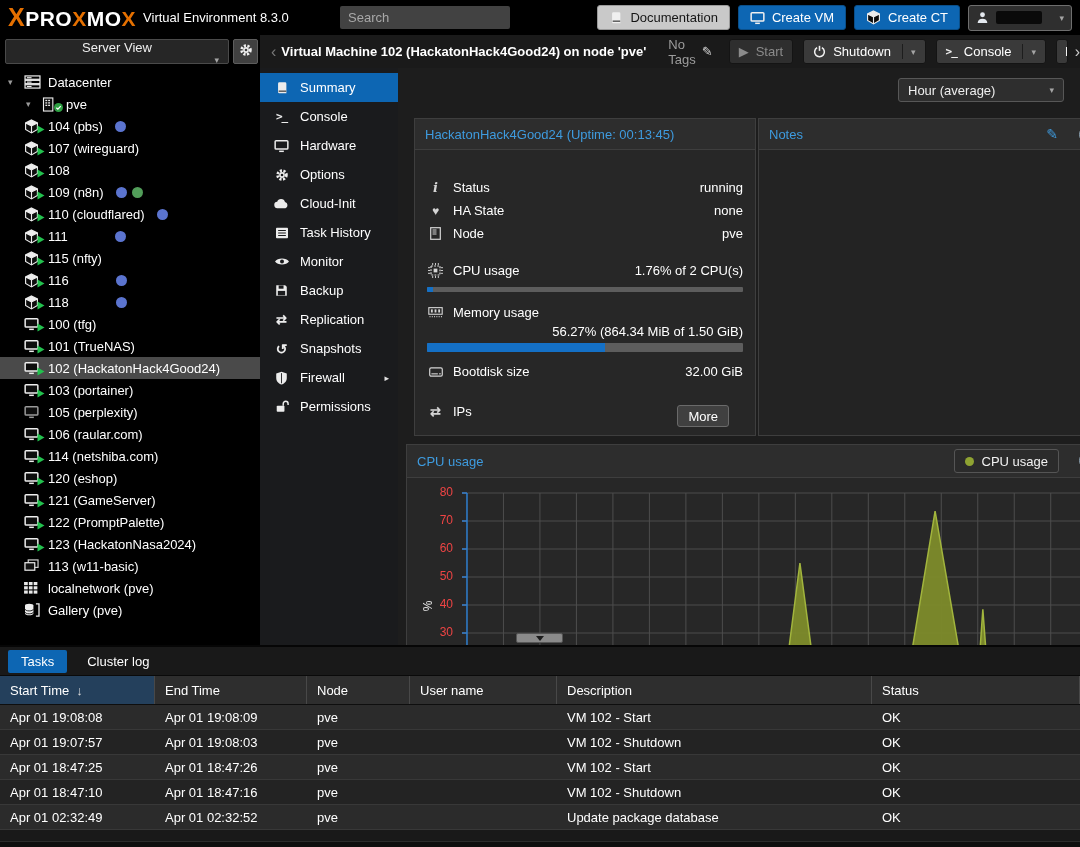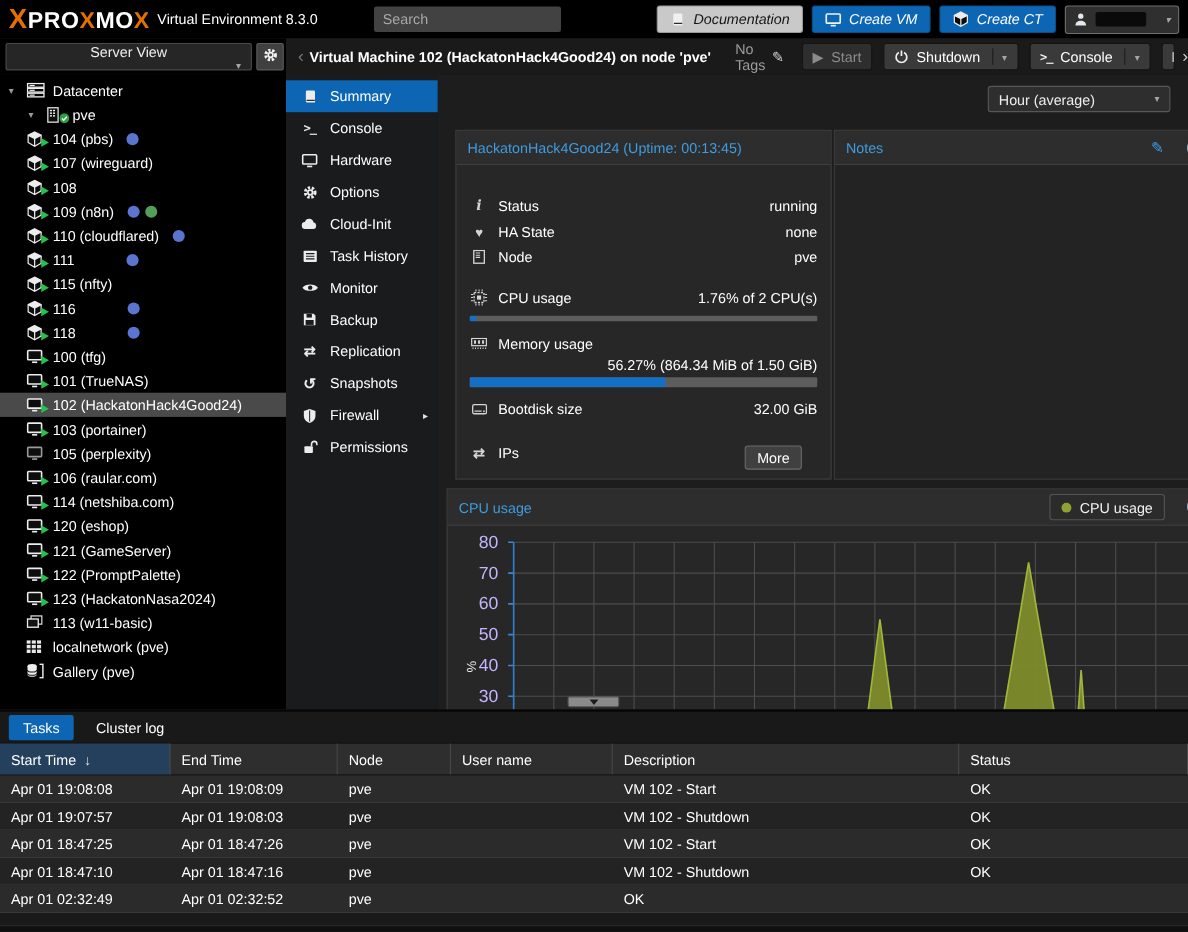--- a/index.html
+++ b/index.html
@@ -7,21 +7,21 @@
   body { background:#1d1d1d; font-family:"Liberation Sans", sans-serif; font-size:13px; color:#fff; position:relative; }
 
   
   .app-header { position:absolute; top:0; left:0; right:0; height:35px; background:#000; display:flex; align-items:center; padding:0 8px; }
   .logo { display:flex; align-items:baseline; font-weight:bold; letter-spacing:.5px; }
   .logo .lx { color:#e57000; font-size:25px; }
   .logo .lw { color:#fff; font-size:21px; }
   .subtitle { margin-left:7px; font-size:13px; color:#fff; }
   .search { position:absolute; left:340px; top:6px; width:170px; height:23px; background:#424242; border:none; border-radius:2px; color:#ddd; padding:0 8px; font-size:13px; outline:none; }
   .search::placeholder { color:#a8a8a8; }
-  .hdr-right { margin-left:auto; display:flex; gap:8px; align-items:center;font-style:italic; }
+  .hdr-right { margin-left:auto; display:flex; gap:8px; align-items:center; }
   .btn { height:25px; display:inline-flex; align-items:center; gap:7px; padding:0 11px; border-radius:3px; font-size:13px; border:1px solid transparent; cursor:pointer; }
   .btn-light { background:#c9c9c9; color:#151515; border-color:#9a9a9a; }
   .btn-blue { background:#0d66b3; color:#fff; border-color:#0a4f8a; }
   .user-box { width:104px; height:26px; background:#2f2f2f; border:1px solid #6e6e6e; border-radius:3px; display:flex; align-items:center; padding:0 7px; gap:7px; }
   .redact { width:46px; height:13px; background:#0a0a0a; border-radius:2px; }
   .chev { color:#a5a5a5; font-size:9px; }
   .user-box .chev { margin-left:auto; }
 
   
   .toolbar-left { position:absolute; top:35px; left:0; width:260px; height:33px; background:#000; }
@@ -80,21 +80,21 @@
   .srow .val { margin-left:auto; }
   .valrow { text-align:right; padding:0 12px; height:17px; }
   .bar { margin:0 12px; background:#5d5d5d; border-radius:1px; overflow:hidden; }
   .bar-fill { height:100%; background:#1470c6; }
   .more-button { position:absolute; right:26px; bottom:8px; height:22px; padding:0 10px; background:#404040; border:1px solid #6a6a6a; border-radius:3px; color:#fff; display:flex; align-items:center; cursor:pointer; }
 
   .legend { position:absolute; right:30px; top:4px; height:24px; border:1px solid #555; border-radius:3px; background:#2b2b2b; display:flex; align-items:center; gap:8px; padding:0 10px; color:#f2f2f2; }
   .legend-dot { width:9px; height:9px; border-radius:50%; }
   .plot { position:absolute; left:52px; top:43px; right:0; height:240px; }
   .plot svg { display:block; width:100%; height:240px; }
-  .ytick { position:absolute; width:34px; text-align:right; color:#c4b5fd; font-size:16px; left:12px; }
+  .ytick { position:absolute; width:34px; text-align:right; color:#ef4444; font-size:12px; left:12px; }
   .ylabel { position:absolute; left:16px; color:#e8e8e8; font-size:12px; transform:rotate(-90deg); }
 
   
   .tasks { position:absolute; top:645px; left:0; right:0; height:202px; background:#191919; border-top:2px solid #060606; }
   .tabbar { height:28px; display:flex; align-items:center; padding-left:8px; gap:20px; }
   .tab { color:#fff; cursor:pointer; }
   .tab.selected { background:#0d66b3; padding:4px 13px; border-radius:2px; }
   .grid6 { display:grid; grid-template-columns:155px 152px 103px 147px 315px 1fr; }
   .thead { height:30px; background:#2e2e2e; border-top:1px solid #0a0a0a; border-bottom:1px solid #0e0e0e; }
   .th { display:flex; align-items:center; padding-left:10px; border-right:1px solid #484848; color:#fff; }
@@ -879,17 +879,18 @@
         <div class="td">pve</div>
         <div class="td"></div>
         <div class="td">VM 102 - Shutdown</div>
         <div class="td">OK</div>
       </div>
       <div class="grid6 tr">
         <div class="td">Apr 01 02:32:49</div>
         <div class="td">Apr 01 02:32:52</div>
         <div class="td">pve</div>
         <div class="td"></div>
+        <div class="td">Update package database</div>
         <div class="td">OK</div>
       </div>
     </div>
   <div class="bottom-strip"></div>
 </div>
 
 </body></html>

